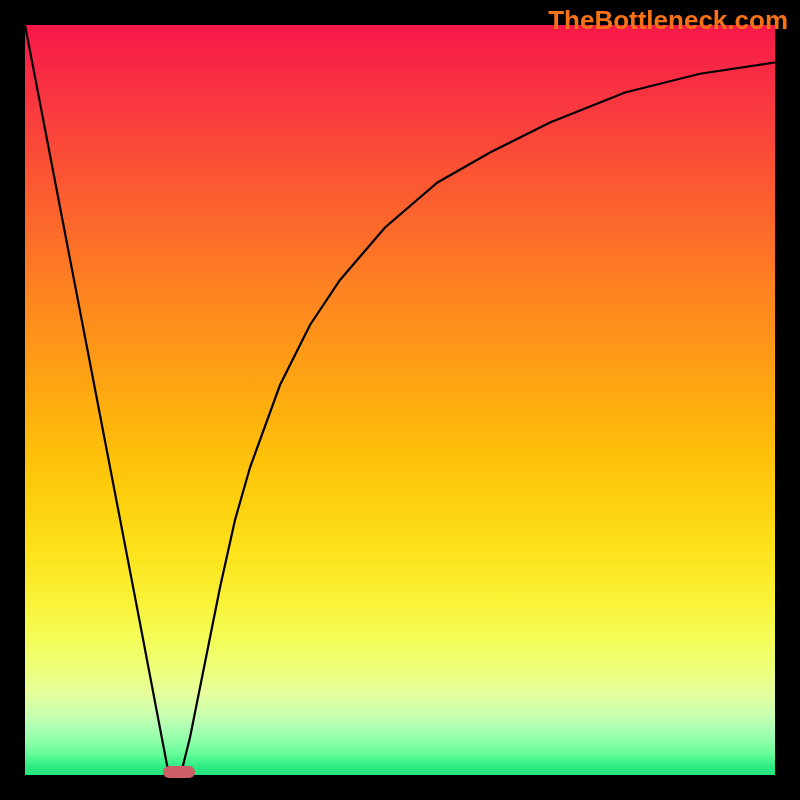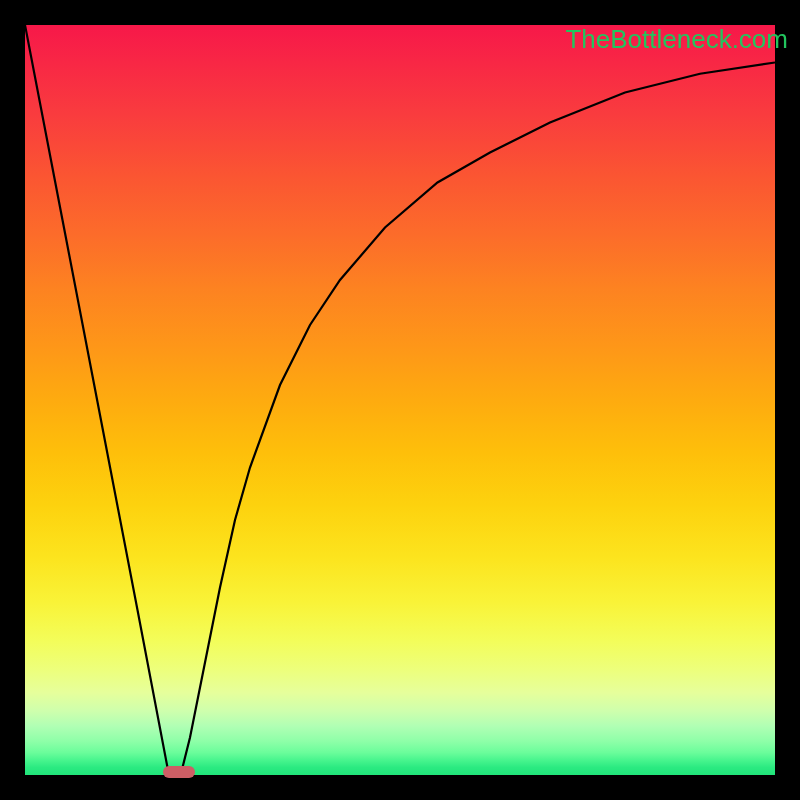--- a/index.html
+++ b/index.html
@@ -45,25 +45,25 @@
         #b0ffb4 93.5%,
         #8effa8 95.5%,
         #6bfd9b 97%,
         #49f58e 98%,
         #2bea81 99%,
         #21e47a 100%
       );
     }
     .watermark {
       position: absolute;
-      top: 24px;
+      top: 5px;
       right: 12px;
-      color: #22c55e;
+      color: #f97316;
       font-size: 26px;
-      font-weight: normal;
+      font-weight: bold;
       z-index: 10;
       letter-spacing: 0px;
     }
     svg.curves {
       position: absolute;
       left: 0;
       top: 0;
       width: 750px;
       height: 750px;
     }

